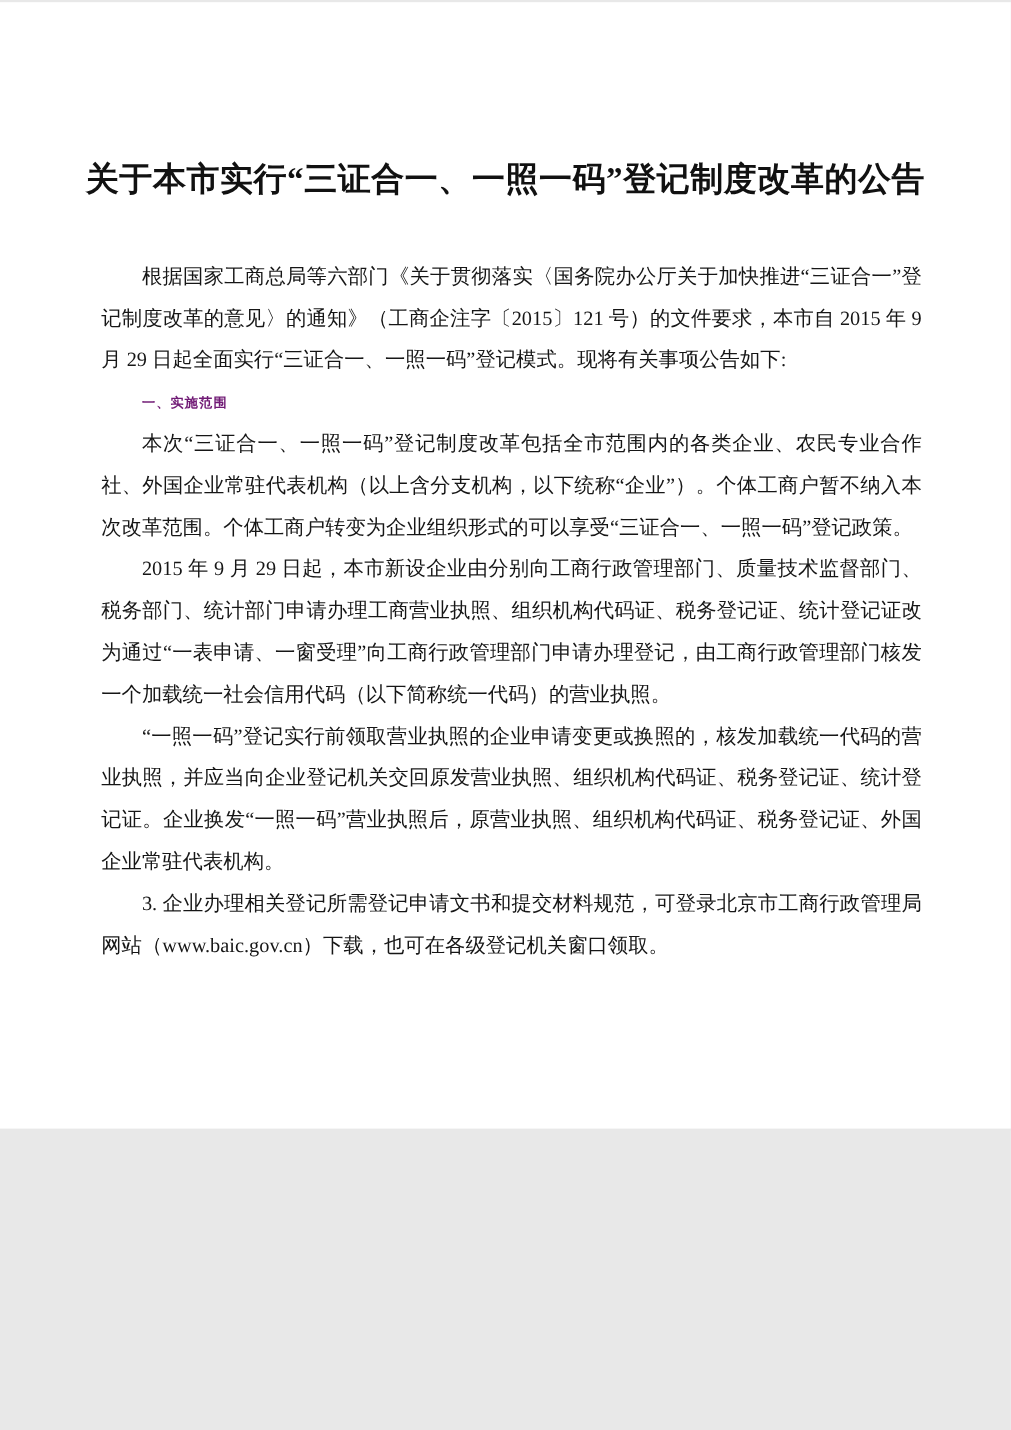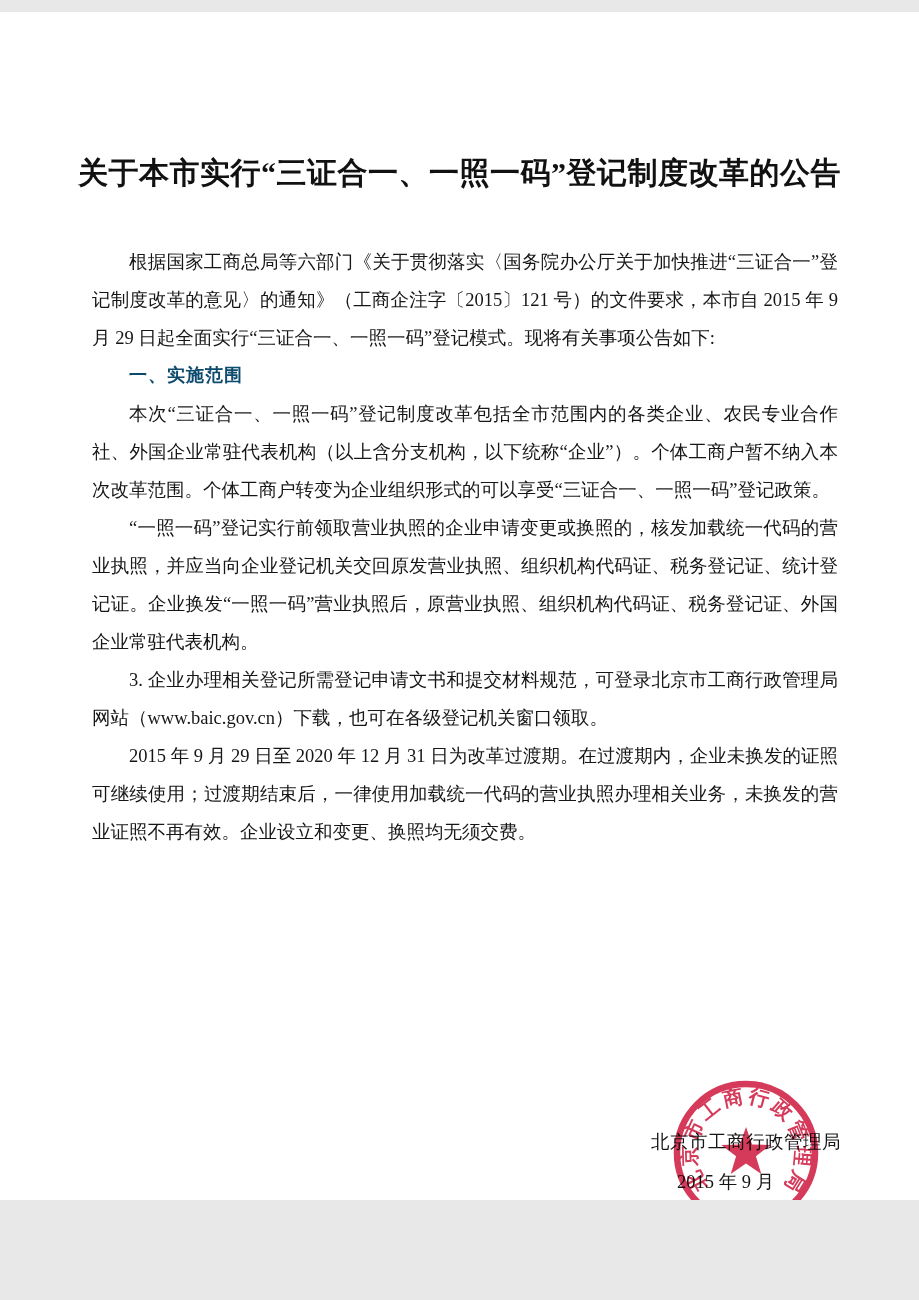--- a/index.html
+++ b/index.html
@@ -1,21 +1,21 @@
 <!DOCTYPE html>
 <html><head>
 <meta charset="utf-8">
 <style>
   * { margin: 0; padding: 0; box-sizing: border-box; }
   html, body { background: #e8e8e8; }
   .page {
     position: relative;
     width: 919px;
-    height: 1188px;
-    margin: 12px auto;
+    height: 1024px;
+    margin: 2px auto;
     background: #ffffff;
     font-family: "Liberation Serif", "DejaVu Serif", serif;
     color: #141414;
     overflow: hidden;
   }
   .doc-title {
     position: absolute;
     top: 141px;
     left: 0;
     width: 100%;
@@ -34,25 +34,25 @@
     font-size: 18.5px;
     line-height: 38px;
     text-align: justify;
     color: #161616;
   }
   .doc-body p {
     text-indent: 37px;
     margin: 0;
   }
   .doc-body p.heading {
-    font-family: Liberation Mono, monospace;
+    font-family: Liberation Serif, serif;
     font-weight: 700;
-    font-size: 18px;
+    font-size: 12px;
     letter-spacing: 1px;
-    color: #0c4a6e;
+    color: #701a75;
   }
   .signature-org {
     position: absolute;
     left: 651px;
     top: 1117px;
     font-size: 18.5px;
     letter-spacing: 0.5px;
     white-space: nowrap;
     color: #161616;
   }
@@ -83,23 +83,23 @@
 <body>
 
 <div class="page">
 
   <h1 class="doc-title">关于本市实行“三证合一、一照一码”登记制度改革的公告</h1>
 
   <div class="doc-body">
     <p>根据国家工商总局等六部门《关于贯彻落实〈国务院办公厅关于加快推进“三证合一”登记制度改革的意见〉的通知》（工商企注字〔2015〕121 号）的文件要求，本市自 2015 年 9 月 29 日起全面实行“三证合一、一照一码”登记模式。现将有关事项公告如下:</p>
     <p class="heading">一、实施范围</p>
     <p>本次“三证合一、一照一码”登记制度改革包括全市范围内的各类企业、农民专业合作社、外国企业常驻代表机构（以上含分支机构，以下统称“企业”）。个体工商户暂不纳入本次改革范围。个体工商户转变为企业组织形式的可以享受“三证合一、一照一码”登记政策。</p>
+    <p>2015 年 9 月 29 日起，本市新设企业由分别向工商行政管理部门、质量技术监督部门、税务部门、统计部门申请办理工商营业执照、组织机构代码证、税务登记证、统计登记证改为通过“一表申请、一窗受理”向工商行政管理部门申请办理登记，由工商行政管理部门核发一个加载统一社会信用代码（以下简称统一代码）的营业执照。</p>
     <p>“一照一码”登记实行前领取营业执照的企业申请变更或换照的，核发加载统一代码的营业执照，并应当向企业登记机关交回原发营业执照、组织机构代码证、税务登记证、统计登记证。企业换发“一照一码”营业执照后，原营业执照、组织机构代码证、税务登记证、外国企业常驻代表机构。</p>
     <p>3.  企业办理相关登记所需登记申请文书和提交材料规范，可登录北京市工商行政管理局网站（www.baic.gov.cn）下载，也可在各级登记机关窗口领取。</p>
-    <p>2015 年 9 月 29 日至 2020 年 12 月 31 日为改革过渡期。在过渡期内，企业未换发的证照可继续使用；过渡期结束后，一律使用加载统一代码的营业执照办理相关业务，未换发的营业证照不再有效。企业设立和变更、换照均无须交费。</p>
   </div>
 
   <div class="signature-org">北京市工商行政管理局</div>
 
   <div class="signature-date">2015 年 9 月</div>
 
   <svg class="seal" viewBox="0 0 150 150" aria-hidden="true">
 
     <circle cx="75" cy="75" r="69" fill="none" stroke="#d22b4d" stroke-width="6.5"></circle>
 

